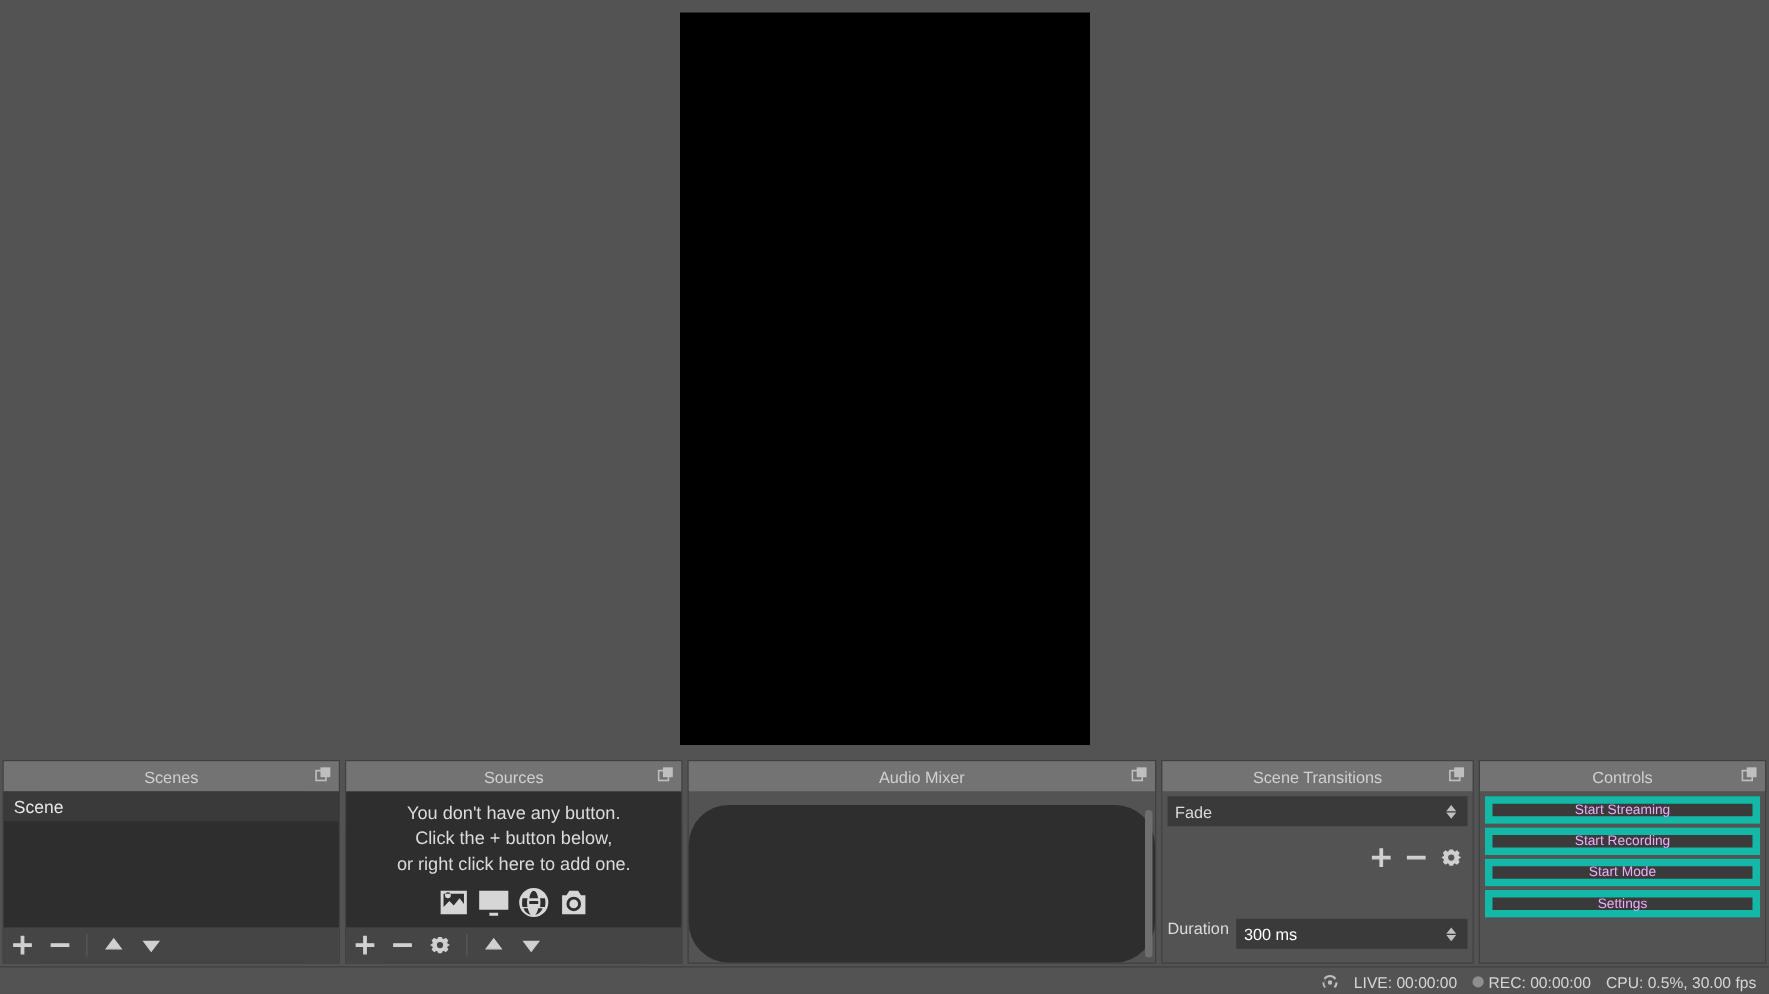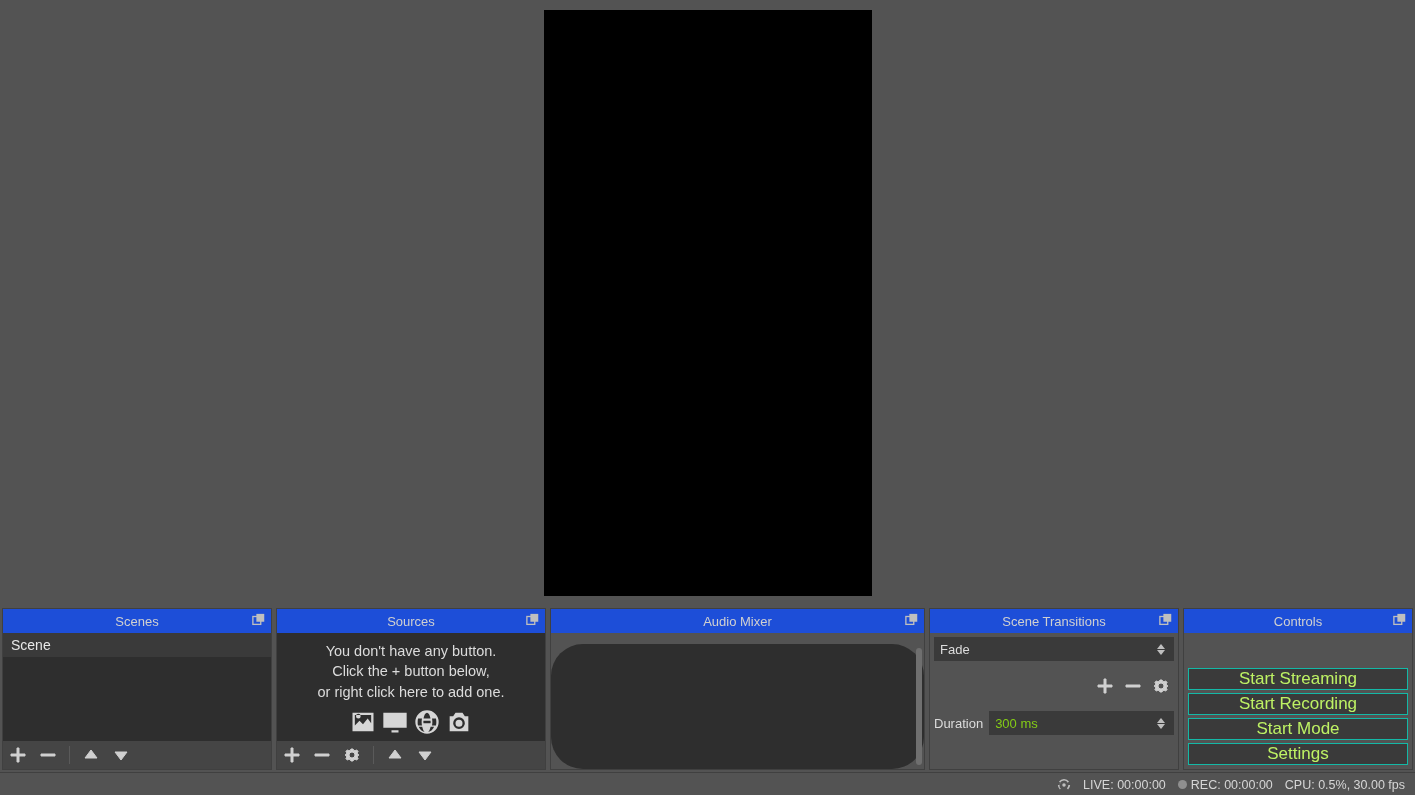--- a/index.html
+++ b/index.html
@@ -33,21 +33,21 @@
     padding: 2px;
   }
   .dock {
     background: #535353;
     display: flex;
     flex-direction: column;
     border: 1px solid #404040;
   }
   .dock-header {
     height: 24px;
-    background: #1d4ed8;
+    background: #737373;
     display: flex;
     align-items: center;
     justify-content: center;
     position: relative;
     color: #d0d0d0;
     font-size: 13px;
   }
   .dock-header .popout {
     position: absolute;
     right: 4px;
@@ -62,21 +62,21 @@
     background: #3a3a3a;
     display:flex;
     flex-direction: column;
     border-radius: 32px;
   }
   
   .scenes-dock   { width: 270px; }
   .sources-dock  { width: 270px; }
   .mixer-dock    { flex: 1 1 auto; min-width: 300px; gap: 11px; }
   .trans-dock    { width: 250px; }
-  .controls-dock { width: 230px; justify-content: space-between; }
+  .controls-dock { width: 230px; }
 
   
   .list {
     flex:1 1 auto;
     background:#2e2e2e;
     overflow:auto;
   }
   .list-item {
     padding: 4px 8px;
     background:#3a3a3a;
@@ -167,49 +167,50 @@
   .spin-up   { border-bottom:5px solid #bfbfbf; }
   .spin-down { border-top:5px solid #bfbfbf; }
   .trans-toolbar {
     display:flex;
     justify-content:flex-end;
     gap:10px;
     padding-right:4px;
   }
   .trans-duration {
     display:flex;
-    align-items:center;
+    align-items:flex-start;
     gap:6px;
+    margin-top:24px;
   }
   .trans-duration label { color:#dcdcdc; font-size:13px; }
   .dur-input {
     flex:1;
     height:24px;
     background:#3a3a3a;
     display:flex;
     align-items:center;
     padding:0 6px;
-    color:#84cc16;
+    color:#ffffff;
     position:relative;
   }
 
   
   .controls-body {
     background:#535353;
     display:flex;
     flex-direction:column;
     gap:3px;
     padding:4px;
   }
   .ctrl-btn {
     height:22px;
     background:#3a3a3a;
-    border:1px solid #14b8a6;
-    color:#bef264;
-    font-size:17px;
+    border:6px solid #14b8a6;
+    color:#f0abfc;
+    font-size:11px;
     display:flex;
     align-items:center;
     justify-content:center;
     cursor:pointer;
   }
 
   
   .statusbar {
     height:20px;
     background:#535353;

